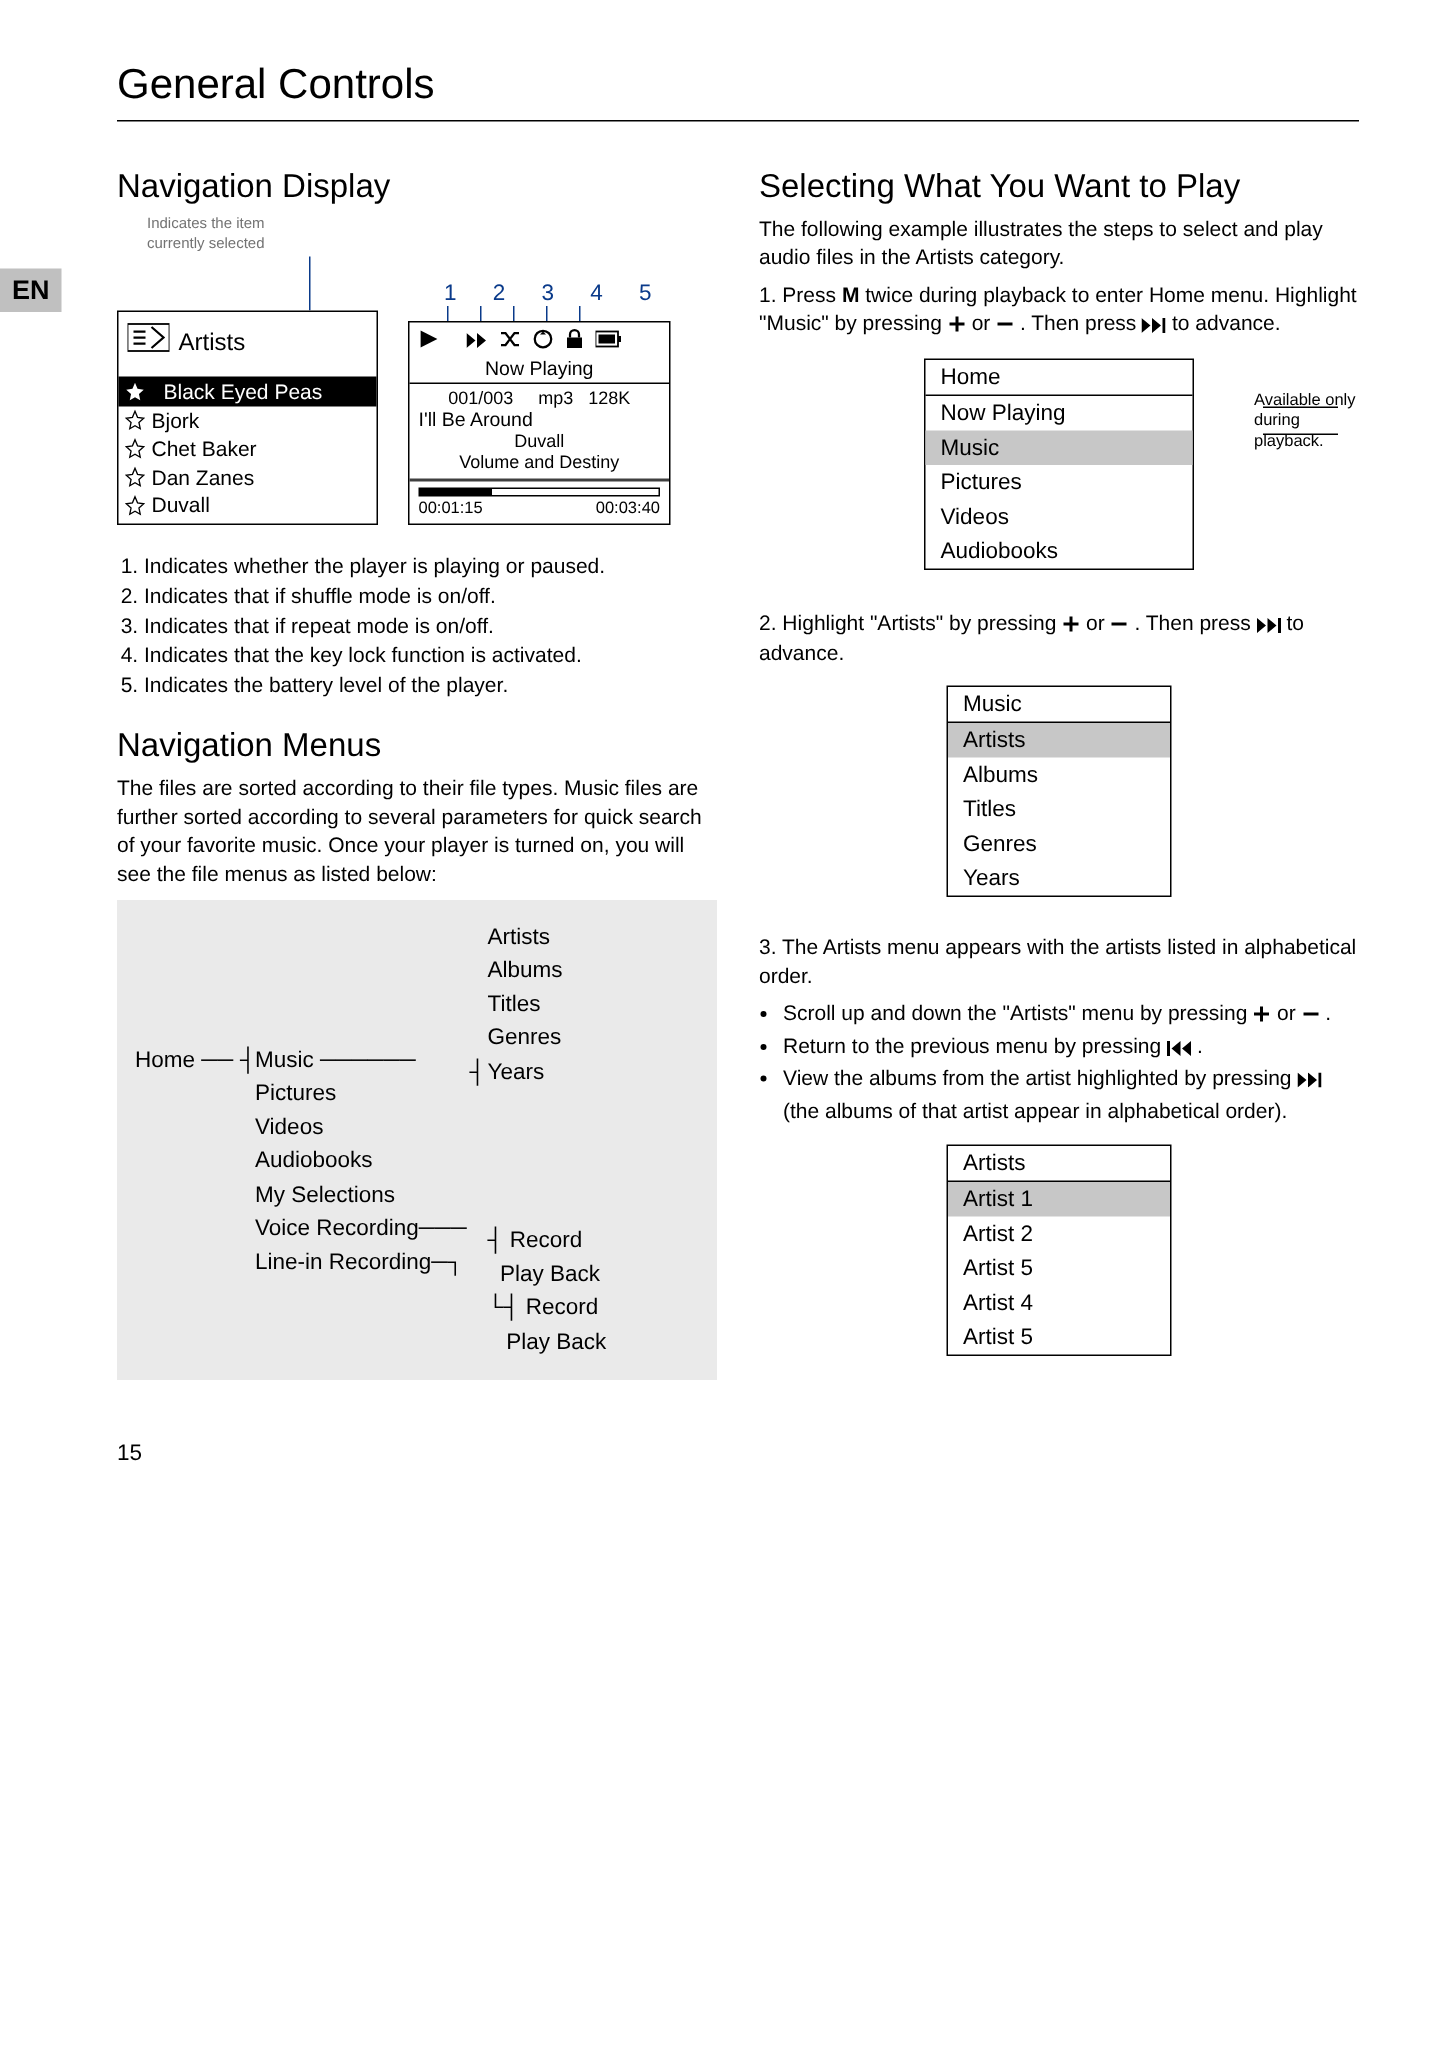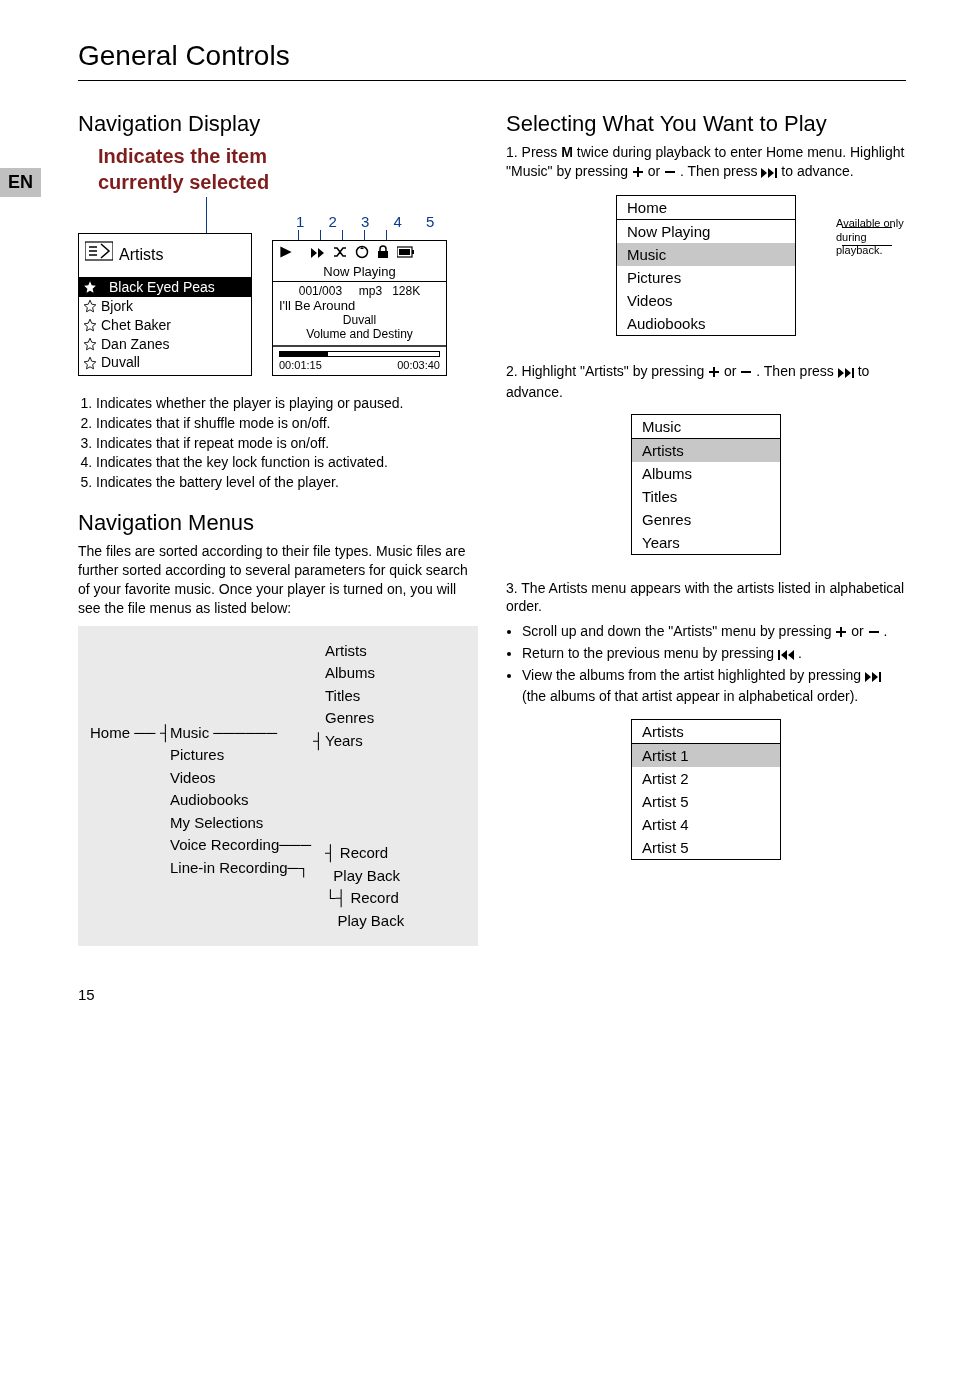--- a/index.html
+++ b/index.html
@@ -11,21 +11,21 @@
     color: #000;
     width: 954px;
   }
   .page {
     padding: 40px 48px 30px 0;
     position: relative;
   }
   .en-tag {
     position: absolute;
     left: 0;
-    top: 168px;
+    top: 179px;
     background: #c0c0c0;
     padding: 4px 8px;
     font-weight: bold;
     font-size: 18px;
   }
   .content {
     margin-left: 78px;
   }
   .chapter-title {
     font-size: 28px;
@@ -53,25 +53,24 @@
   }
   .blue {
     color: #0a3a8a;
   }
   .body-text {
     font-size: 14px;
     line-height: 1.35;
     margin: 6px 0;
   }
   .indicator-label {
-    font-size: 20px;
-    color: #7f1d1d;
+    font-size: 10px;
+    color: #737373;
     margin-left: 20px;
     line-height: 1.3;
-    font-weight: bold;
   }
   .diagrams-row {
     display: flex;
     align-items: flex-end;
     gap: 20px;
     margin-top: 4px;
   }
   .artist-box {
     border: 1px solid #000;
     width: 174px;
@@ -373,20 +372,21 @@
               <div>&nbsp;&nbsp;<span>Play Back</span></div>
               <div>└┤ <span>Record</span></div>
               <div>&nbsp;&nbsp;&nbsp;<span>Play Back</span></div>
             </div>
           </div>
         </div>
       </div>
 
       <div class="col">
         <h2 class="section-title">Selecting What You Want to Play</h2>
+        <p class="body-text">The following example illustrates the steps to select and play audio files in the Artists category.</p>
 
         <p class="body-text">
           1. <span>Press </span><b>M</b><span> twice during playback to enter Home menu. Highlight "Music" by pressing </span>
           <span class="inline-icon"><svg width="12" height="12" viewBox="0 0 12 12">
                 <path d="M6 1 V11 M1 6 H11" stroke="#000" stroke-width="2"></path>
               </svg></span>
           <span> or </span>
           <span class="inline-icon"><svg width="12" height="12" viewBox="0 0 12 12">
                 <path d="M1 6 H11" stroke="#000" stroke-width="2"></path>
               </svg></span>

